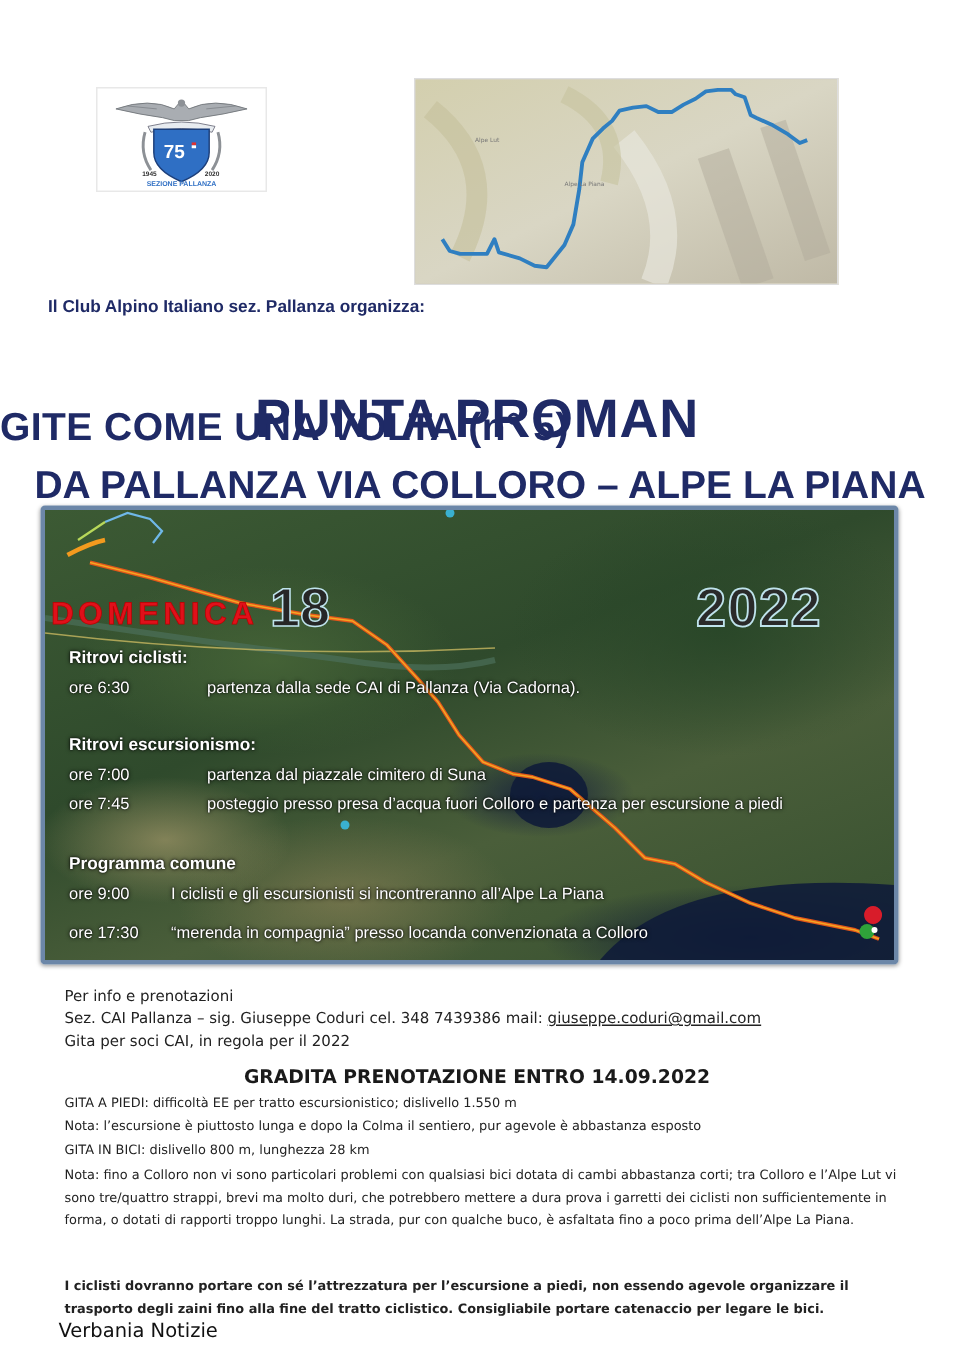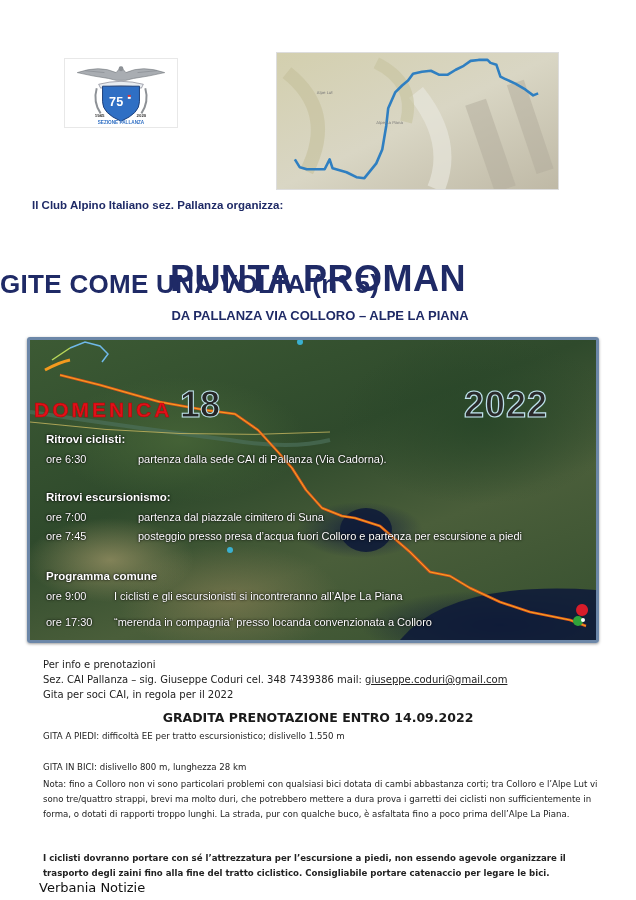--- a/index.html
+++ b/index.html
@@ -10,21 +10,21 @@
     .logo { position: absolute; left: 64px; top: 58px; width: 114px; height: 70px; border: 1px solid #e8e8e8; background: #fff; }
     .logo svg { width: 100%; height: 100%; }
 
     
     .route-map { position: absolute; left: 276px; top: 52px; width: 283px; height: 138px; background: #cfc8a8; overflow: hidden; border: 1px solid #ddd; }
     .route-map svg { width: 100%; height: 100%; }
 
     .org-line { position: absolute; left: 32px; top: 199px; font-family: "Liberation Sans", sans-serif; font-weight: bold; font-size: 11.5px; color: #1f2a66; }
     .title1 { position: absolute; left: 0; width: 636px; top: 222px; text-align: left; font-family: "Liberation Sans", sans-serif; font-weight: bold; font-size: 26px; color: #1f2a66; letter-spacing: 0.3px; margin-top: 47px; }
     .title2 { position: absolute; left: 0; width: 636px; top: 258px; text-align: center; font-family: "Liberation Sans", sans-serif; font-weight: bold; font-size: 36px; color: #1f2a66; letter-spacing: 0.5px; }
-    .title3 { position: absolute; left: 0; width: 636px; top: 308px; text-align: center; font-family: "Liberation Sans", sans-serif; font-weight: bold; font-size: 13px; color: #1f2a66; padding-left: 4px; }
+    .title3 { position: absolute; left: 0; width: 636px; top: 308px; text-align: center; font-family: "Liberation Sans", sans-serif; font-weight: bold; font-size: 26px; color: #1f2a66; padding-left: 4px; }
 
     
     .sat { position: absolute; left: 27px; top: 337px; width: 572px; height: 306px; border: 3px solid #6c87a8; border-radius: 3px; overflow: hidden;
       background:
         radial-gradient(ellipse 120px 60px at 80px 220px, rgba(190,170,120,0.55), transparent 70%),
         radial-gradient(ellipse 160px 80px at 200px 260px, rgba(160,140,95,0.45), transparent 70%),
         radial-gradient(ellipse 90px 40px at 330px 190px, rgba(20,30,60,0.9), transparent 70%),
         radial-gradient(ellipse 200px 50px at 470px 285px, rgba(15,25,55,0.95), transparent 70%),
         radial-gradient(ellipse 200px 120px at 450px 80px, rgba(40,70,40,0.9), transparent 70%),
         radial-gradient(ellipse 180px 90px at 150px 100px, rgba(70,100,55,0.9), transparent 70%),
@@ -154,18 +154,19 @@
 
 <div class="info">
   <div>Per info e prenotazioni</div>
   <div><span>Sez. CAI Pallanza – sig. Giuseppe Coduri cel. 348 7439386 mail: </span><a>giuseppe.coduri@gmail.com</a></div>
   <div>Gita per soci CAI, in regola per il 2022</div>
 </div>
 <div class="deadline">GRADITA PRENOTAZIONE ENTRO 14.09.2022</div>
 
 <div class="details d1">
   <div><b>GITA A PIEDI</b><span>: difficoltà </span><b>EE</b><span> per tratto escursionistico; dislivello 1.550 m</span></div>
+  <div><b>Nota</b><span>: l’escursione è piuttosto lunga e dopo la Colma il sentiero, pur agevole è abbastanza esposto</span></div>
 </div>
 <div class="details" style="top:760px;"><b>GITA IN BICI</b><span>: dislivello 800 m, lunghezza 28 km</span></div>
 <div class="details d2"><b>Nota</b><span>: fino a Colloro non vi sono particolari problemi con qualsiasi bici dotata di cambi abbastanza corti; tra Colloro e l’Alpe Lut vi sono tre/quattro strappi, brevi ma molto duri, che potrebbero mettere a dura prova i garretti dei ciclisti non sufficientemente in forma, o dotati di rapporti troppo lunghi. La strada, pur con qualche buco, è asfaltata fino a poco prima dell’Alpe La Piana.</span></div>
 <div class="details d3">I ciclisti dovranno portare con sé l’attrezzatura per l’escursione a piedi, non essendo agevole organizzare il trasporto degli zaini fino alla fine del tratto ciclistico. Consigliabile portare catenaccio per legare le bici.</div>
 
 <div class="footer">Verbania Notizie</div>
 
 </body></html>

